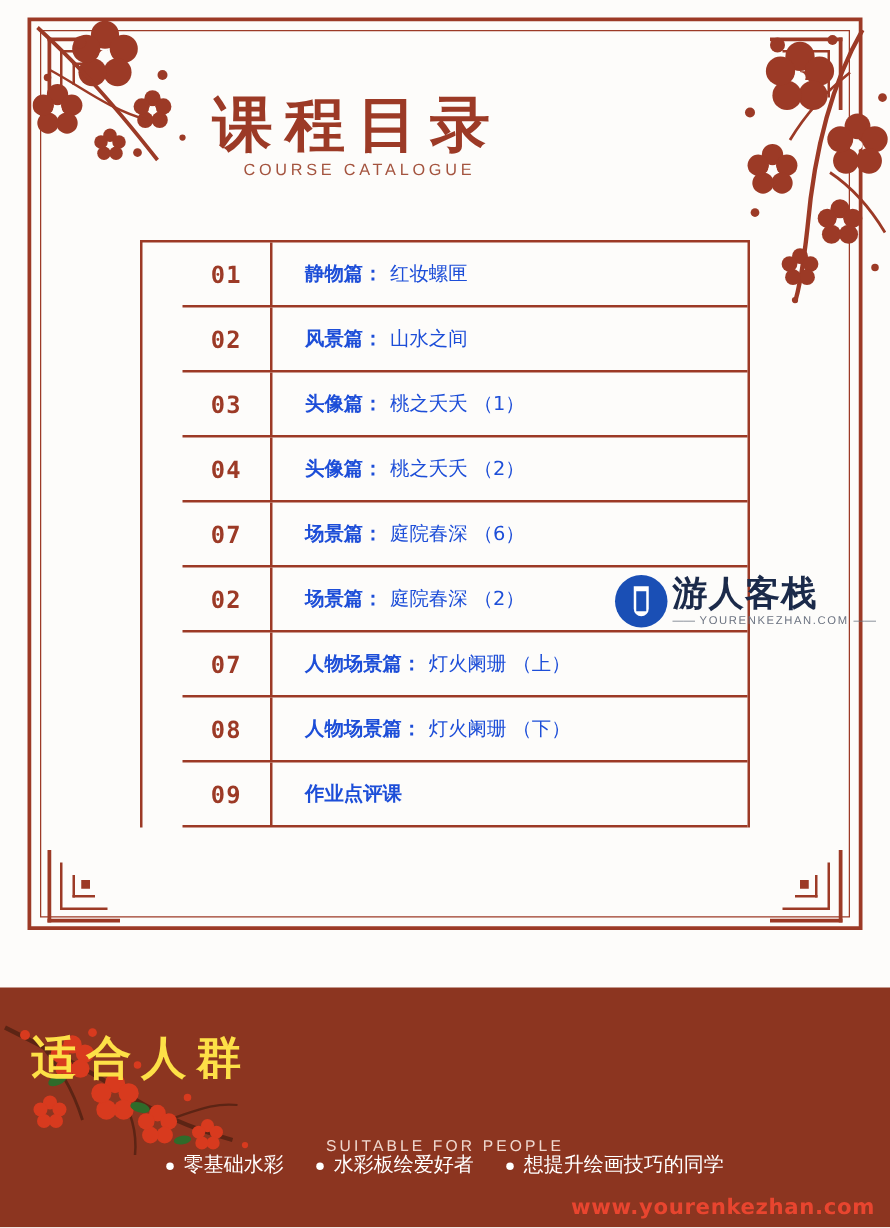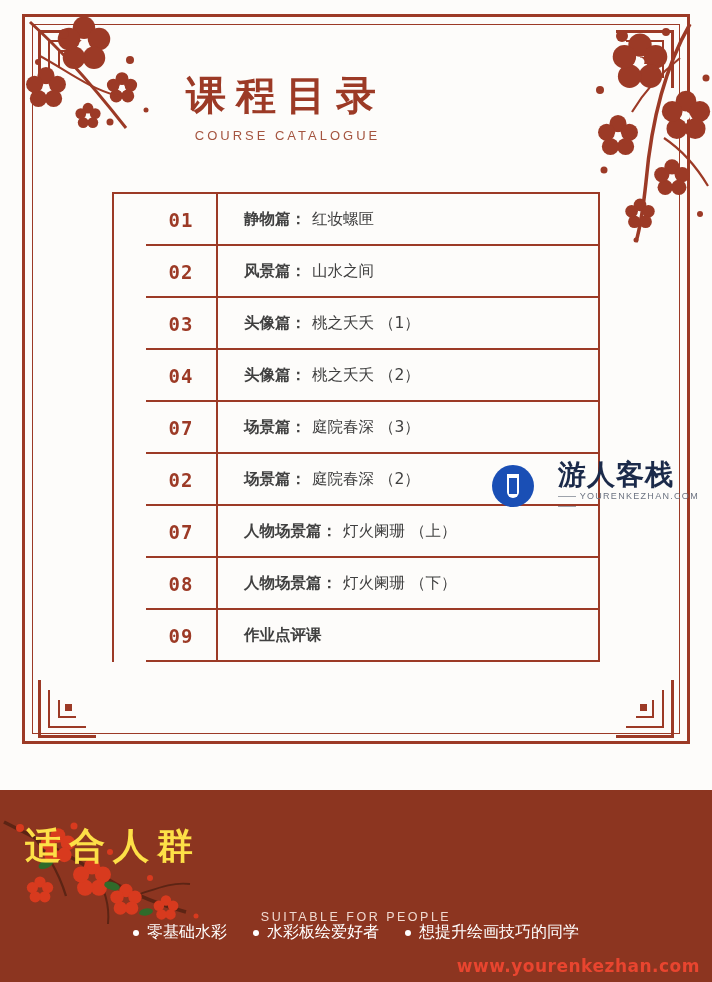--- a/index.html
+++ b/index.html
@@ -57,21 +57,21 @@
   .corner i.h3 { left: 20px; top: 20px; width: 18px; height: 2px; }
   .corner i.v3 { left: 20px; top: 20px; width: 2px; height: 18px; }
   .corner i.sq { left: 27px; top: 27px; width: 7px; height: 7px; }
 
   
   .title-zh {
     position: absolute;
     left: 0; top: 68px;
     width: 572px;
     text-align: center;
-    font-size: 40px;
+    font-size: 48px;
     font-weight: bold;
     letter-spacing: 10px;
     color: #9c3a26;
     font-family: "DejaVu Sans", "Liberation Sans", sans-serif;
   }
   .title-en {
     position: absolute;
     left: 0; top: 128px;
     width: 575px;
     text-align: center;
@@ -111,39 +111,39 @@
     font-family: "DejaVu Sans Mono", monospace;
     letter-spacing: 1px;
     border-right: 2px solid #9c3a26;
     line-height: 52px;
     height: 100%;
   }
   .row .txt {
     flex: 1;
     padding-left: 26px;
     font-size: 15.5px;
-    color: #404040;
+    color: #1d4ed8;
     font-family: "DejaVu Sans", "Liberation Sans", sans-serif;
   }
   .row .txt .cat {
     font-weight: bold;
   }
   .row .txt .name {
     font-weight: normal;
     margin-left: 6px;
   }
   .row.solo .txt .cat { font-weight: bold; }
 
   
   .watermark {
     position: absolute;
     left: 492px; top: 460px;
     display: flex;
     align-items: center;
-    gap: 24px;
+    gap: 4px;
   }
   .wm-badge {
     width: 42px; height: 42px;
     border-radius: 50%;
     background: #1a4fb5;
     position: relative;
     flex: 0 0 42px;
   }
   .wm-badge:after {
     content: "";
@@ -413,21 +413,21 @@
       <div class="row">
         <div class="num">04</div>
         <div class="txt">
           <span class="cat">头像篇：</span><span class="name">桃之夭夭 （2）</span>
         </div>
       </div>
 
       <div class="row">
         <div class="num">07</div>
         <div class="txt">
-          <span class="cat">场景篇：</span><span class="name">庭院春深 （3）</span>
+          <span class="cat">场景篇：</span><span class="name">庭院春深 （6）</span>
         </div>
       </div>
 
       <div class="row">
         <div class="num">02</div>
         <div class="txt">
           <span class="cat">场景篇：</span><span class="name">庭院春深 （2）</span>
         </div>
       </div>
 

